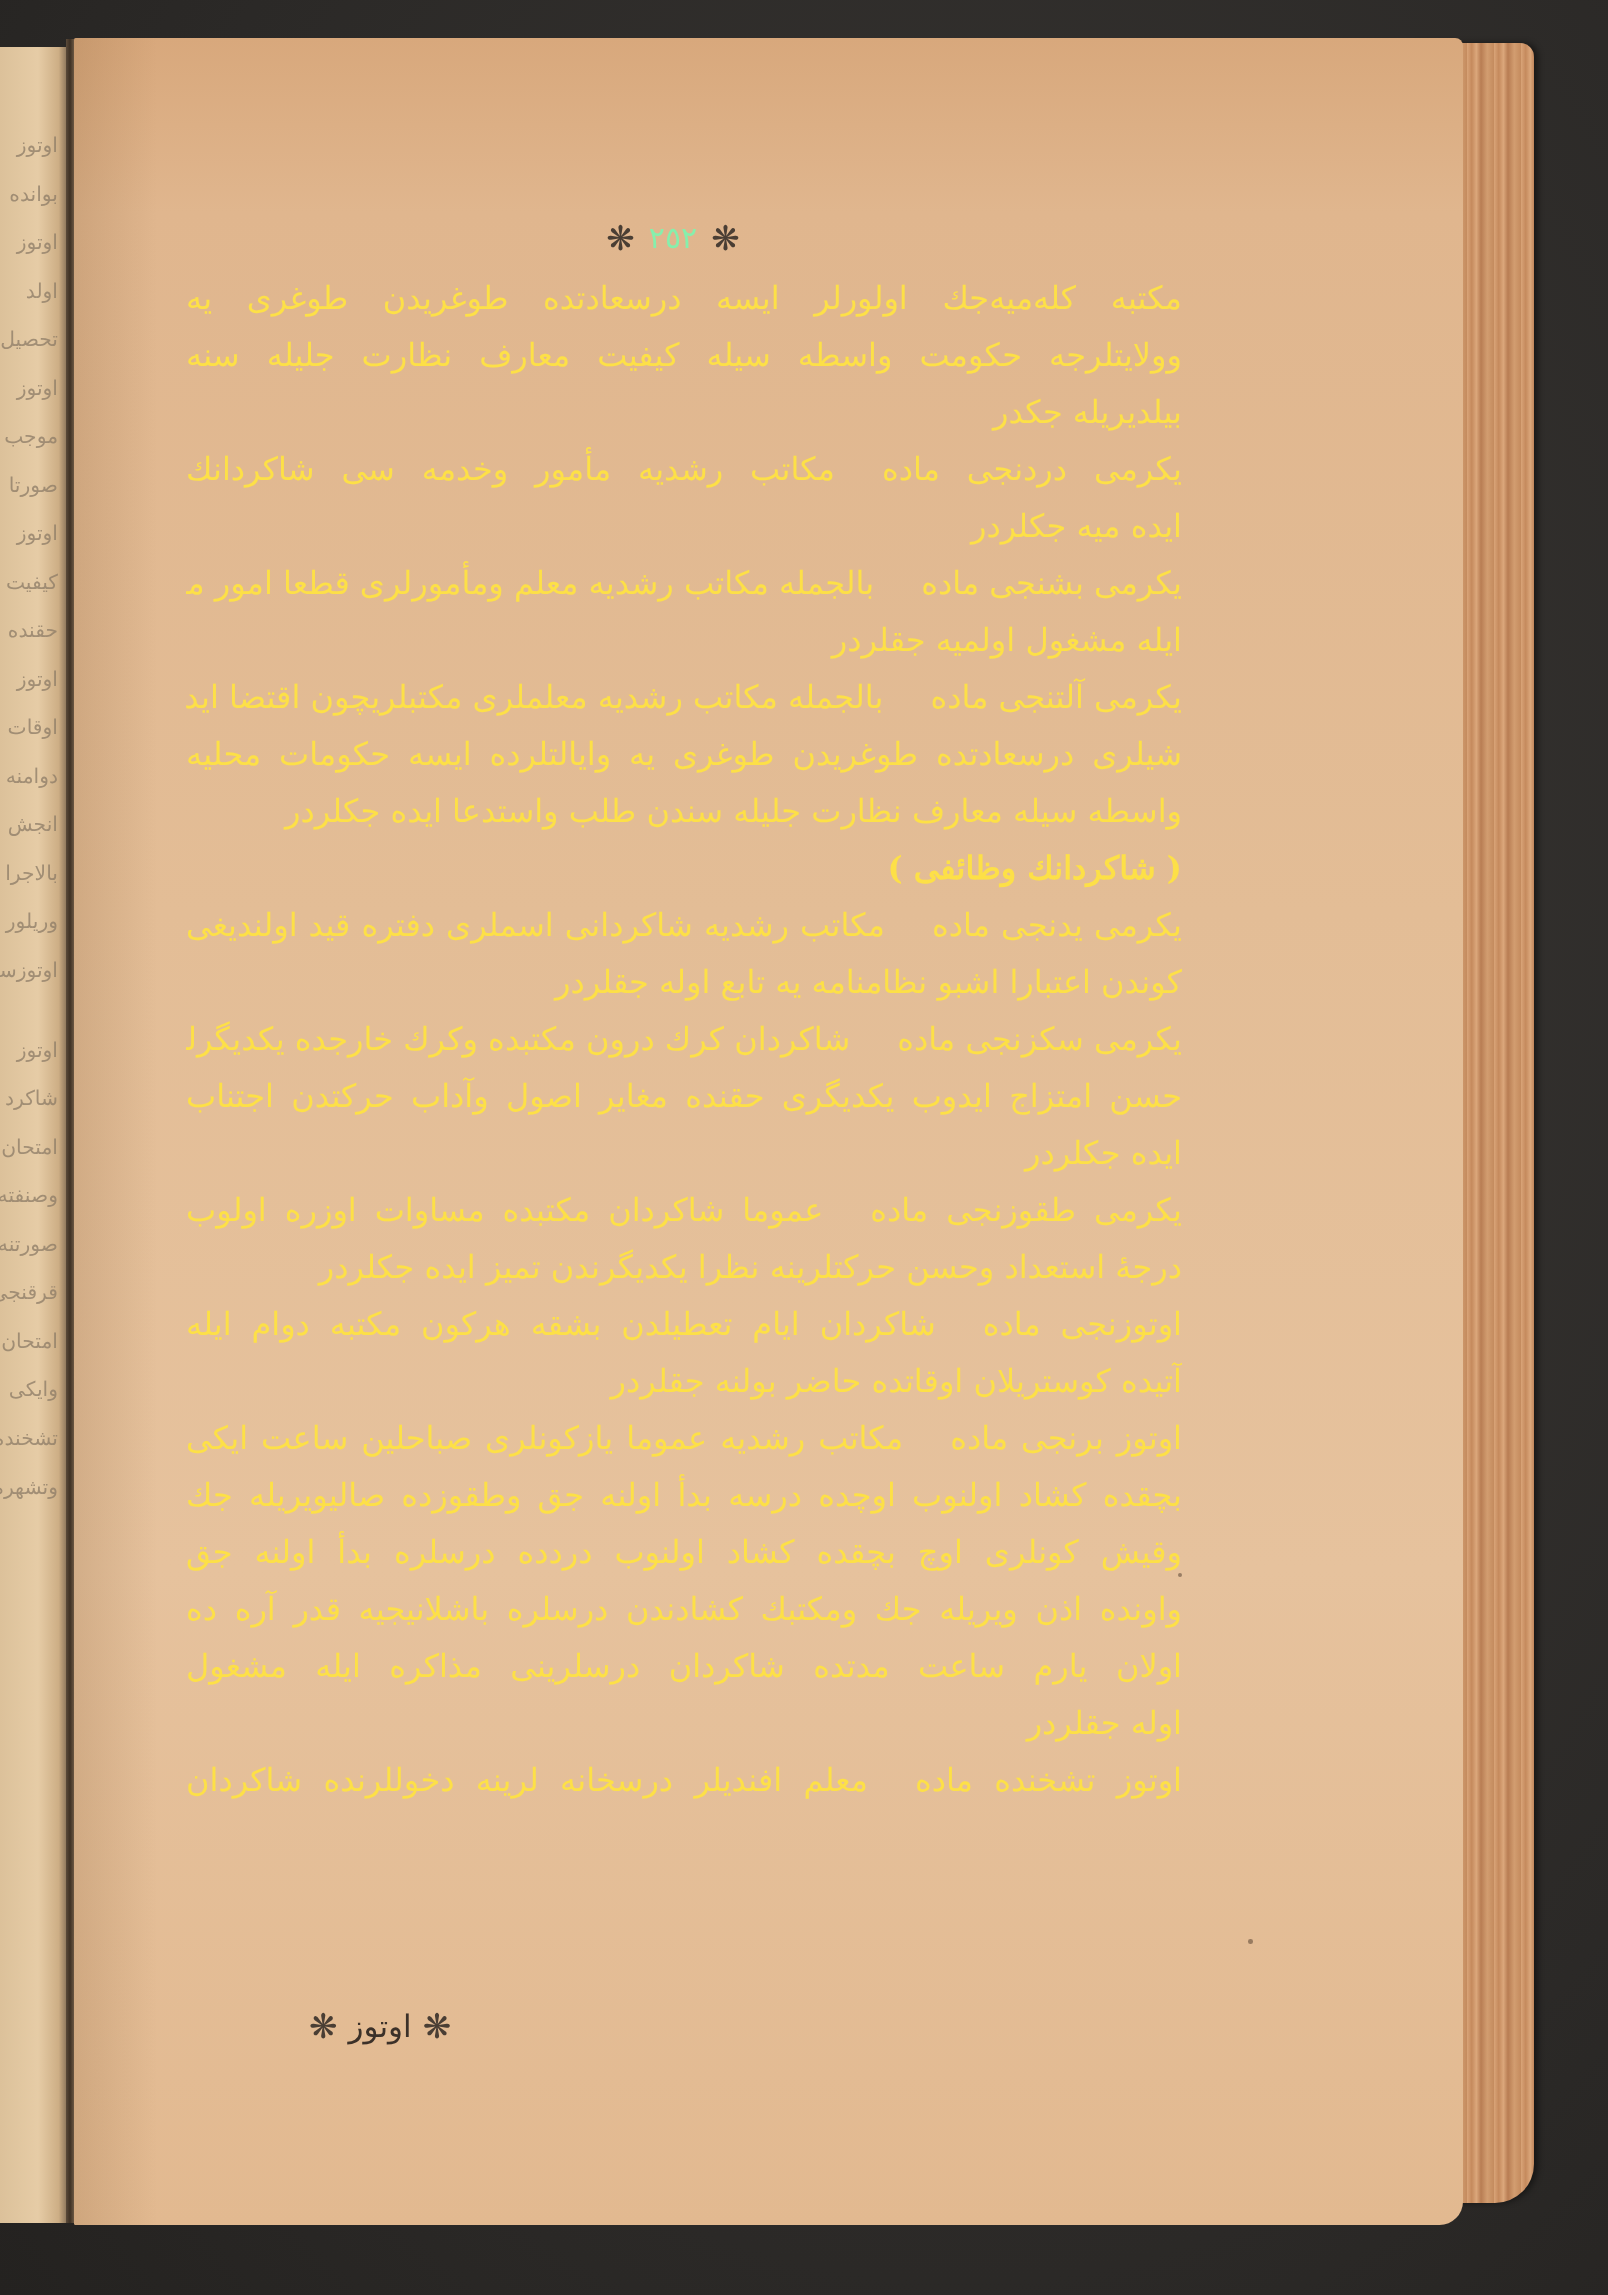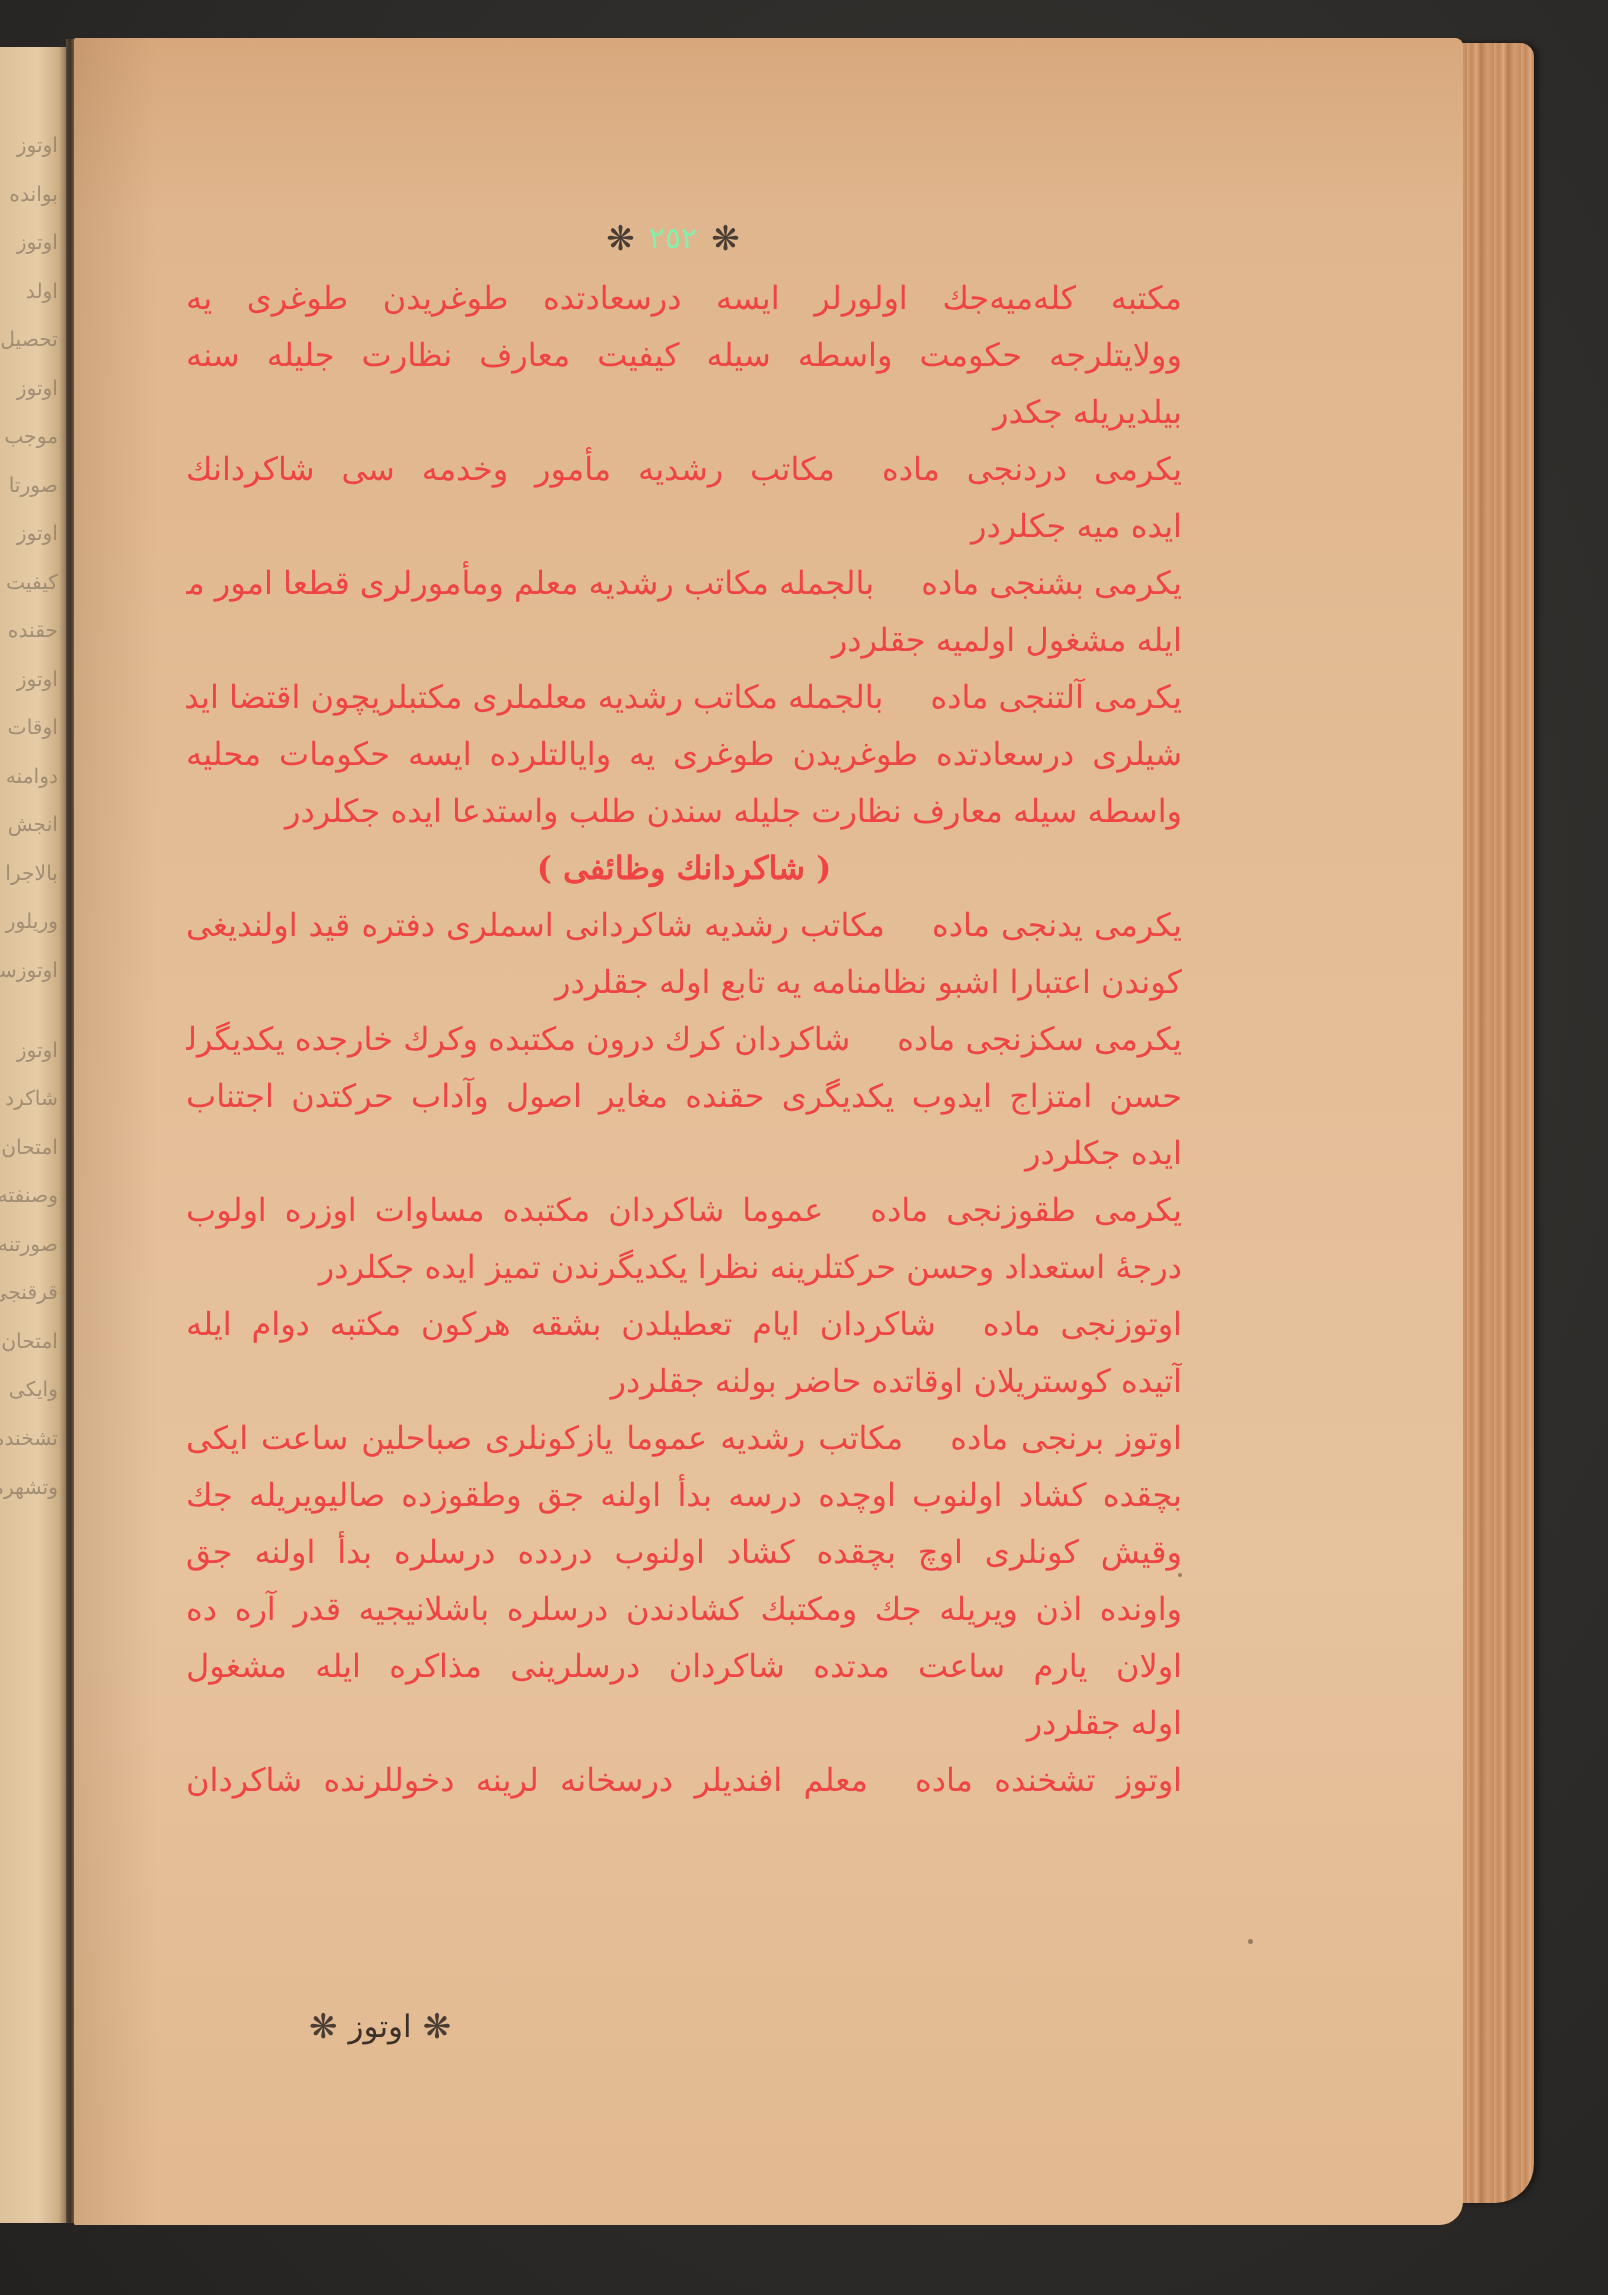--- a/index.html
+++ b/index.html
@@ -51,29 +51,29 @@
     .ornament {
       font-family: "DejaVu Sans", sans-serif; font-size: 34px; color: #4a3e34; line-height: 1;
     }
     .page-number {
       font-family: Liberation Sans, sans-serif; font-size: 30px; color: #86efac;
     }
     .body-text {
       position: absolute; left: 186px; top: 270px; width: 996px;
       direction: rtl; text-align: justify;
       font-family: "DejaVu Serif", serif; font-size: 32px; line-height: 57px;
-      color: #ef4444;
+      color: #fde047;
     }
     .article { margin: 0; }
     .article .head { }
     .article .gap { display: inline-block; width: 47px; }
     .article .line { display: block; text-align-last: justify; white-space: nowrap; overflow: hidden; }
     .article .line.last { text-align-last: right; }
     .section-title {
-      display: block; text-align: center; font-weight: bold; margin: 0;
+      display: block; font-weight: bold; margin: 0;
     }
     .catchword {
       position: absolute; left: 309px; top: 1994px; height: 63px; width: 188px;
       display: flex; align-items: center; gap: 11px; direction: ltr;
     }
     .catchword .word {
       font-family: "DejaVu Serif", serif; font-size: 31px; color: #3c3129; direction: rtl;
     }
     .spec { position: absolute; background: #5a4634; border-radius: 50%; opacity: 0.55; }
   </style>

